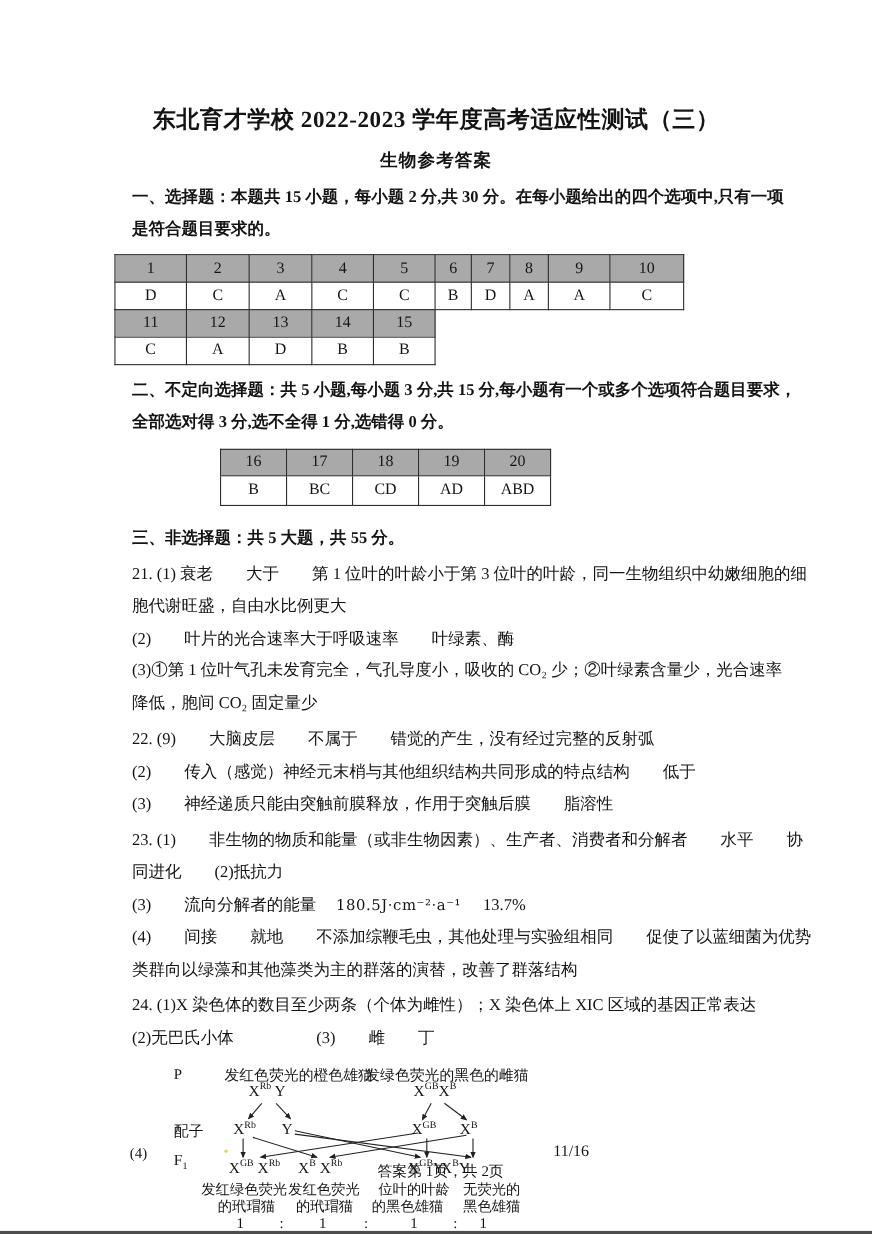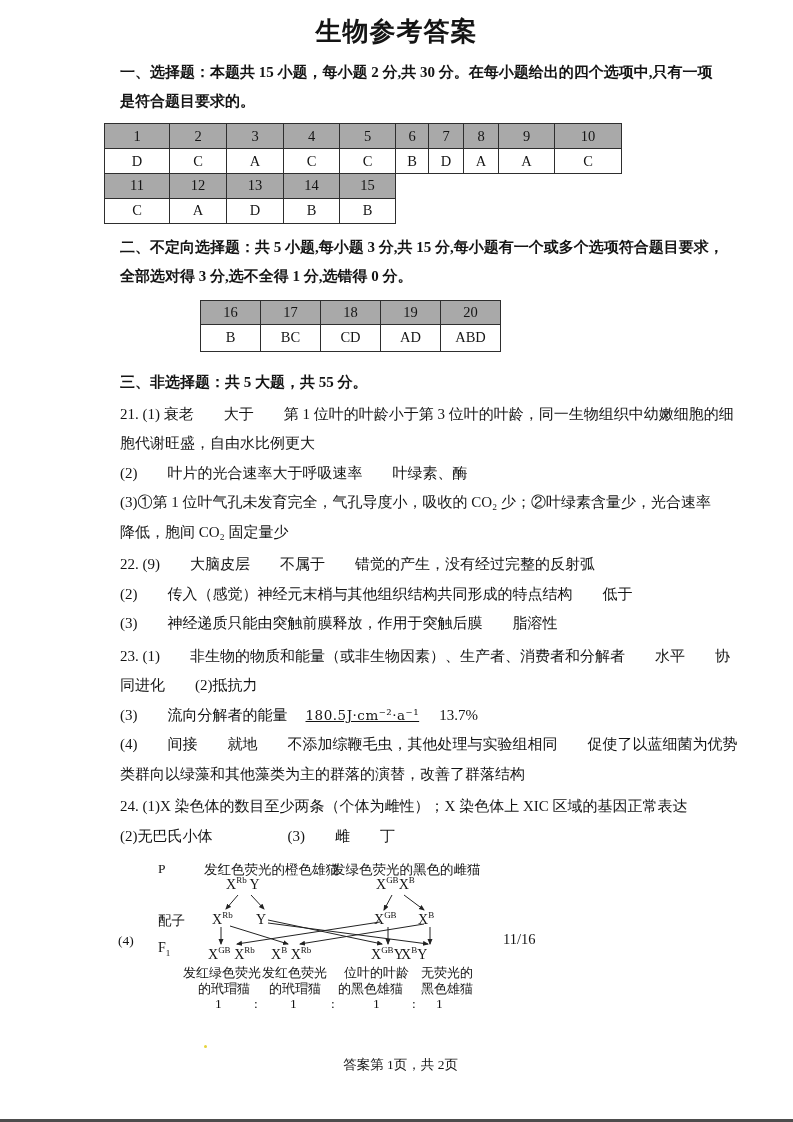--- a/index.html
+++ b/index.html
@@ -5,59 +5,60 @@
   html,body{margin:0;padding:0;background:#ffffff;}
   .page{
     position:relative;
     width:793px;height:1122px;
     background:#ffffff;
     color:#141414;
     font-family:"Liberation Serif","DejaVu Serif",serif;
     overflow:hidden;
   }
   .title{margin:0;padding-top:94px;text-align:center;font-size:21px;font-weight:700;letter-spacing:.5px;}
-  .subtitle{margin:14px 0 0 0;text-align:center;font-size:26px;font-weight:700;letter-spacing:1px;}
+  .subtitle{margin:14px 0 0 0;text-align:center;font-size:16px;font-weight:700;letter-spacing:1px;}
   .sec-heading{margin:9px 100px 0 120px;font-size:15px;font-weight:700;line-height:29px;}
   .sec-heading div{white-space:nowrap;}
   .answers-table{border-collapse:collapse;table-layout:fixed;}
   .answers-table td{
     border:1.5px solid #2e2e2e;
     text-align:center;vertical-align:middle;
     font-size:14.5px;height:24px;padding:0;
     background:#ffffff;
   }
   .answers-table td.th{background:#a9a9a9;}
   .tbl1{margin:7px 0 0 104px;}
   .tbl1b{margin:-1.5px 0 0 104px;}
   .tbl2{margin:9px 0 16px 200px;padding-left:40px;}
   .tbl2 td{height:23px;}
   .tbl2 td.ans{height:26px;}
   .body-text{margin:0 100px 0 120px;font-size:15px;line-height:29.5px;}
   .body-text div{white-space:nowrap;}
   .q-block{margin-top:3px;}
-  .formula{font-family:"DejaVu Serif",serif;font-size:13.5px;letter-spacing:.5px;padding:0 14px 0 18px;text-decoration:underline;}
+  .formula{font-family:"DejaVu Serif",serif;font-size:13.5px;letter-spacing:.5px;padding:0 14px 0 18px;}
   .pct{padding-left:6px;}
   
   .diagram{position:relative;width:793px;height:158px;margin-top:4px;font-size:13.5px;}
   .diagram .abs{position:absolute;white-space:nowrap;}
   .geno{font-size:14px;}
   .geno sup{font-size:9px;line-height:0;text-align:center;}
   .geno sub{font-size:9px;line-height:0;}
   .pheno{font-size:13px;}
   .ratio{font-size:13.5px;}
   .arrow-svg{position:absolute;left:0;top:0;width:793px;height:158px;}
   .footer{position:absolute;top:1056px;left:4px;width:100%;text-align:center;font-size:13.5px;}
   .bottom-edge{position:absolute;left:0;bottom:0;width:100%;height:3px;background:#4d4d4d;}
   .artifact-dot{position:absolute;left:204px;top:1045px;width:3px;height:3px;border-radius:50%;background:#e6d43c;}
 </style>
 </head>
 <body>
 
 <div class="page">
 
+  <h1 class="title">东北育才学校 2022-2023 学年度高考适应性测试（三）</h1>
   <h2 class="subtitle">生物参考答案</h2>
 
   <div class="sec-heading">
     <div>一、选择题：本题共 15 小题，每小题 2 分,共 30 分。在每小题给出的四个选项中,只有一项</div>
     <div>是符合题目要求的。</div>
   </div>
 
   <table class="answers-table tbl1">
     <colgroup>
       <col style="width:65px">

